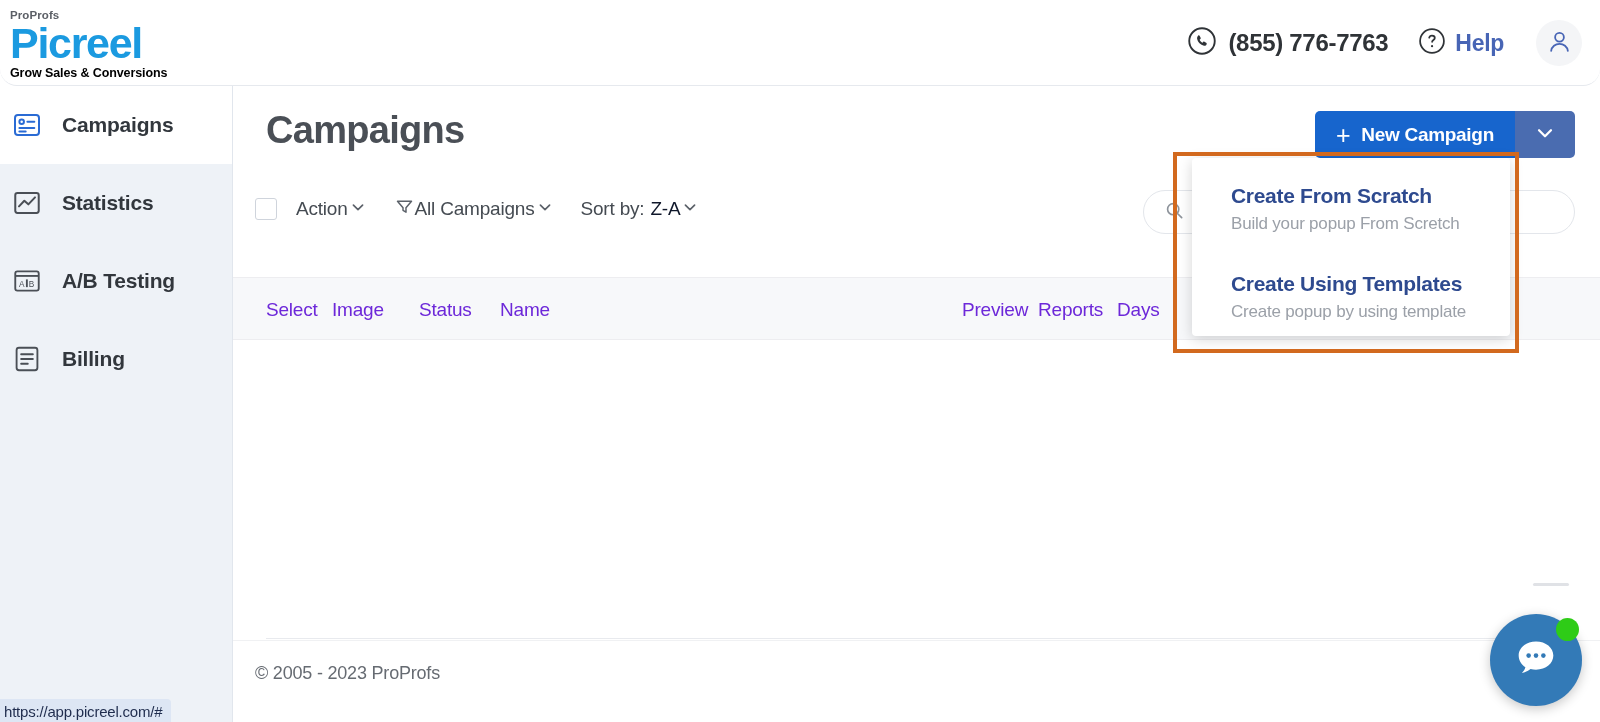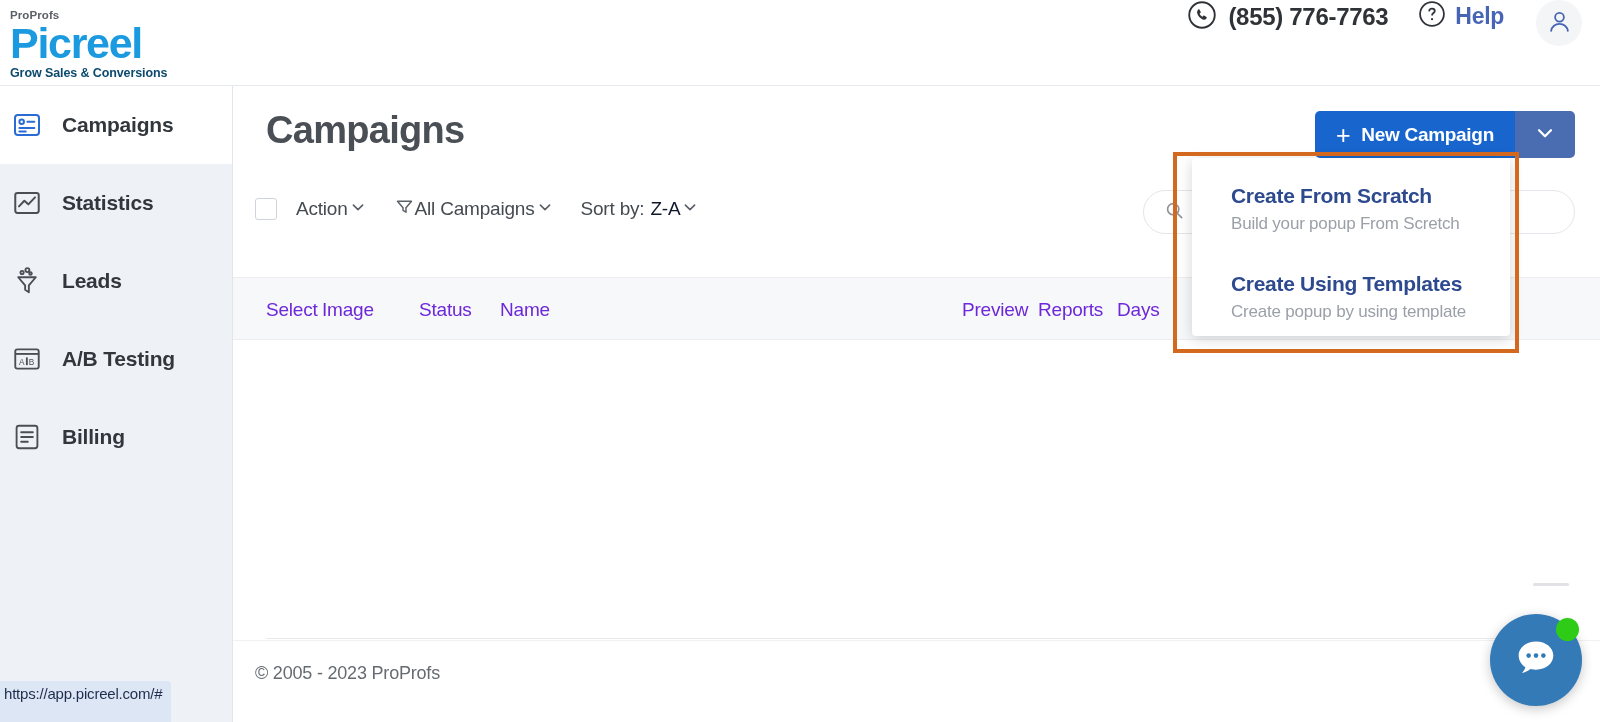--- a/index.html
+++ b/index.html
@@ -9,39 +9,39 @@
     background: #ffffff;
     overflow: hidden;
   }
 
   
   .topbar {
     position: absolute; top: 0; left: 0;
     width: 1600px; height: 86px;
     background: #ffffff;
     border-bottom: 1px solid #e6e9ee;
-    display: flex; align-items: center;
+    display: flex; align-items: center; border-radius: 17px;
   }
   .logo-wrap { position: absolute; left: 10px; top: 9px; width: 200px; }
   .logo-pro {
     font-size: 11.5px; font-weight: bold; color: #5b5f66;
     letter-spacing: .1px; line-height: 12px;
   }
   .logo-main {
     font-size: 43px; font-weight: bold; color: #1b9ae0;
     line-height: 45px; letter-spacing: -1.3px;
   }
   .logo-tag {
-    font-size: 12.5px; font-weight: bold; color: #0c4a6e;
+    font-size: 12.5px; font-weight: bold; color: #000000;
     line-height: 14px; letter-spacing: -.1px;
   }
 
   .header-right {
     position: absolute; right: 18px; top: 0; height: 86px;
-    display: flex; align-items: flex-start; gap: 0;
+    display: flex; align-items: center; gap: 0;
   }
   .phone-block { display: flex; align-items: center; gap: 11px; margin-right: 30px; }
   .phone-num { font-size: 24px; font-weight: bold; color: #2f3337; letter-spacing: -.3px; }
   .help-block { display: flex; align-items: center; gap: 9px; margin-right: 32px; }
   .help-text { font-size: 23px; font-weight: bold; color: #4865b5; letter-spacing: -.3px; }
   .avatar-circle {
     width: 46px; height: 46px; border-radius: 50%;
     background: #f4f5f7; display: flex; align-items: center; justify-content: center;
   }
 
@@ -172,21 +172,21 @@
   }
   .chat-dot {
     position: absolute; right: 3px; top: 4px;
     width: 23px; height: 23px; border-radius: 50%; background: #2ecc17;
   }
 
   
   .status-url {
     position: absolute; left: 0; bottom: 0;
     background: #dde6f4; color: #1f2c4d;
-    font-size: 15px; padding: 4px 9px 20px 4px;
+    font-size: 15px; padding: 4px 9px 2px 4px;
     border-top-right-radius: 4px; letter-spacing: -.2px;
     z-index: 60; white-space: nowrap;
     font-family: "Liberation Sans", sans-serif;
   }
 </style>
 </head>
 <body>
 
 <div class="topbar">
   <div class="logo-wrap">
@@ -246,31 +246,20 @@
   <div class="nav-item">
     <span class="nav-icon">
       <svg width="32" height="32" viewBox="0 0 24 24" fill="none" stroke="#4a4f56" stroke-width="1.5">
         <rect x="3.2" y="4.5" width="17.6" height="15" rx="1.6"></rect>
         <polyline points="6,14.5 10,10.3 13,13 18,7.8" stroke-linecap="round" stroke-linejoin="round"></polyline>
       </svg>
     </span>
     <span class="nav-label">Statistics</span>
   </div>
 
-  <div class="nav-item">
-    <span class="nav-icon">
-      <svg width="32" height="32" viewBox="0 0 24 24" fill="none" stroke="#4a4f56" stroke-width="1.4">
-        <circle cx="8.3" cy="5.6" r="1.2"></circle>
-        <circle cx="12.3" cy="3.8" r="1.5"></circle>
-        <circle cx="14.6" cy="6.4" r="1"></circle>
-        <path d="M5.4 9.2h13.2l-5.2 6.1v5.1l-2.8-1.8v-3.3z" stroke-linejoin="round"></path>
-      </svg>
-    </span>
-    <span class="nav-label">Leads</span>
-  </div>
 
   <div class="nav-item">
     <span class="nav-icon">
       <svg width="32" height="32" viewBox="0 0 24 24" fill="none" stroke="#4a4f56" stroke-width="1.4">
         <rect x="3.2" y="4.8" width="17.6" height="14.4" rx="1.6"></rect>
         <line x1="3.2" y1="8.2" x2="20.8" y2="8.2"></line>
         <text x="6" y="16.4" font-size="6.2" fill="#4a4f56" stroke="none" font-family="Liberation Sans, sans-serif">A</text>
         <line x1="11.9" y1="10.8" x2="11.9" y2="16.6"></line>
         <text x="13.3" y="16.4" font-size="6.2" fill="#4a4f56" stroke="none" font-family="Liberation Sans, sans-serif">B</text>
       </svg>
@@ -351,21 +340,21 @@
       <svg width="21" height="21" viewBox="0 0 24 24" fill="none" stroke="#8d939b" stroke-width="1.9">
         <circle cx="10.5" cy="10.5" r="6.4"></circle>
         <line x1="15.4" y1="15.4" x2="20.2" y2="20.2" stroke-linecap="round"></line>
       </svg>
     </span>
     <span class="search-ph">Search campaigns by name or id</span>
   </div>
 
   <div class="table-head">
     <span class="th" style="left:33px">Select</span>
-    <span class="th" style="left:89px">Image</span>
+    <span class="th" style="left:99px">Image</span>
     <span class="th" style="left:186px">Status</span>
     <span class="th" style="left:267px">Name</span>
     <span class="th" style="left:729px">Preview</span>
     <span class="th" style="left:805px">Reports</span>
     <span class="th" style="left:884px">Days</span>
     <span class="th" style="left:963px">Im</span>
   </div>
 
   <div class="table-body">
     <div class="ghost-dash"></div>

